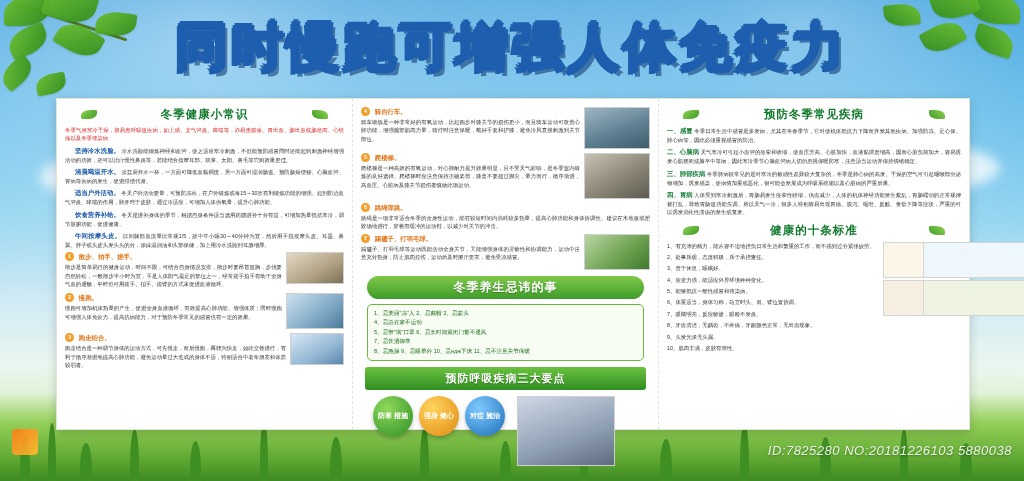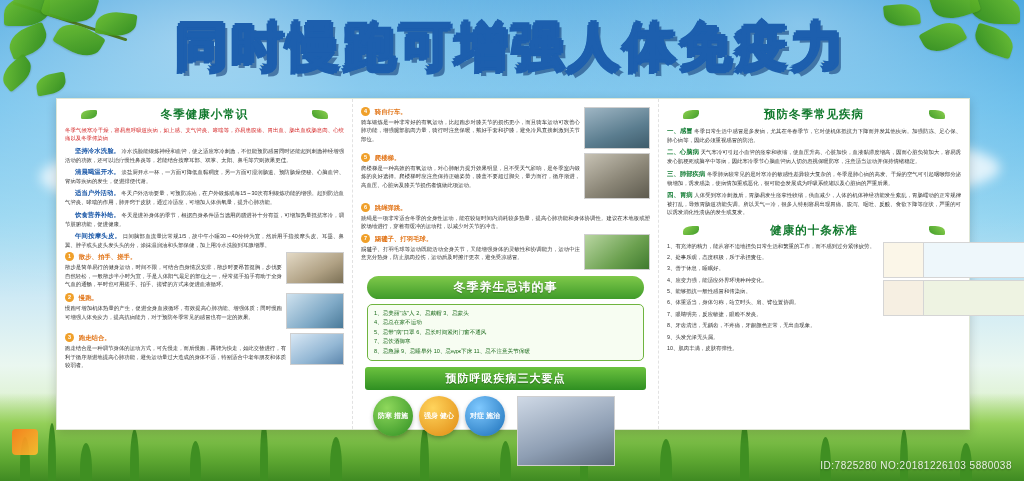--- a/index.html
+++ b/index.html
@@ -140,22 +140,22 @@
   .cart.c4{background:#eef3e2;}
 
   
   .wm{
     position:absolute;left:14px;bottom:8px;color:#ffffff;opacity:.92;
     font-size:13px;font-weight:bold;letter-spacing:1px;
     text-shadow:0 1px 2px rgba(0,0,0,.35);
   }
   .wm .dot{color:#ffd34d;}
   .wm-id{
-    position:absolute;right:12px;bottom:10px;color:#f2f7ee;opacity:.95;
-    font-size:10px;letter-spacing:.5px;text-shadow:0 1px 2px rgba(0,0,0,.35);
+    position:absolute;right:12px;bottom:23px;color:#f2f7ee;opacity:.95;
+    font-size:13px;letter-spacing:.5px;text-shadow:0 1px 2px rgba(0,0,0,.35);font-style:italic;
   }
   .wm-logo{
     position:absolute;left:12px;bottom:26px;width:26px;height:26px;border-radius:4px;
     background:linear-gradient(135deg,#ff7a18,#ffbe2e);opacity:.9;
   }
 </style>
 </head>
 <body>
 
 <div id="stage">

